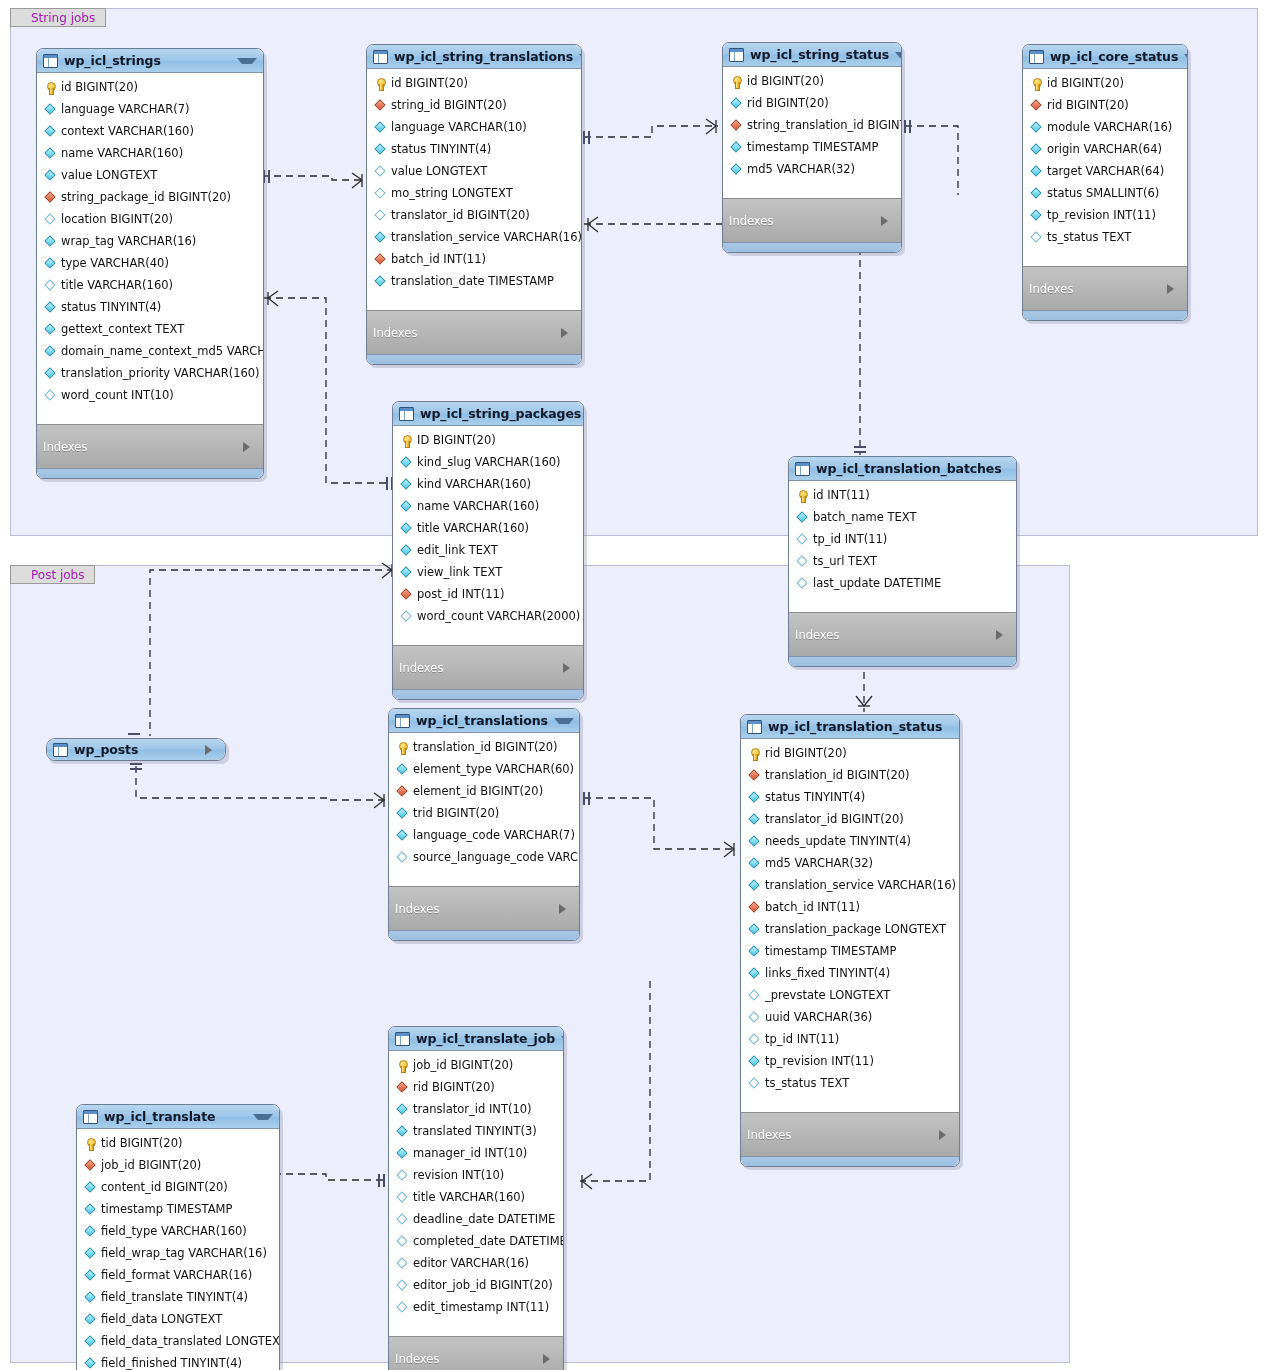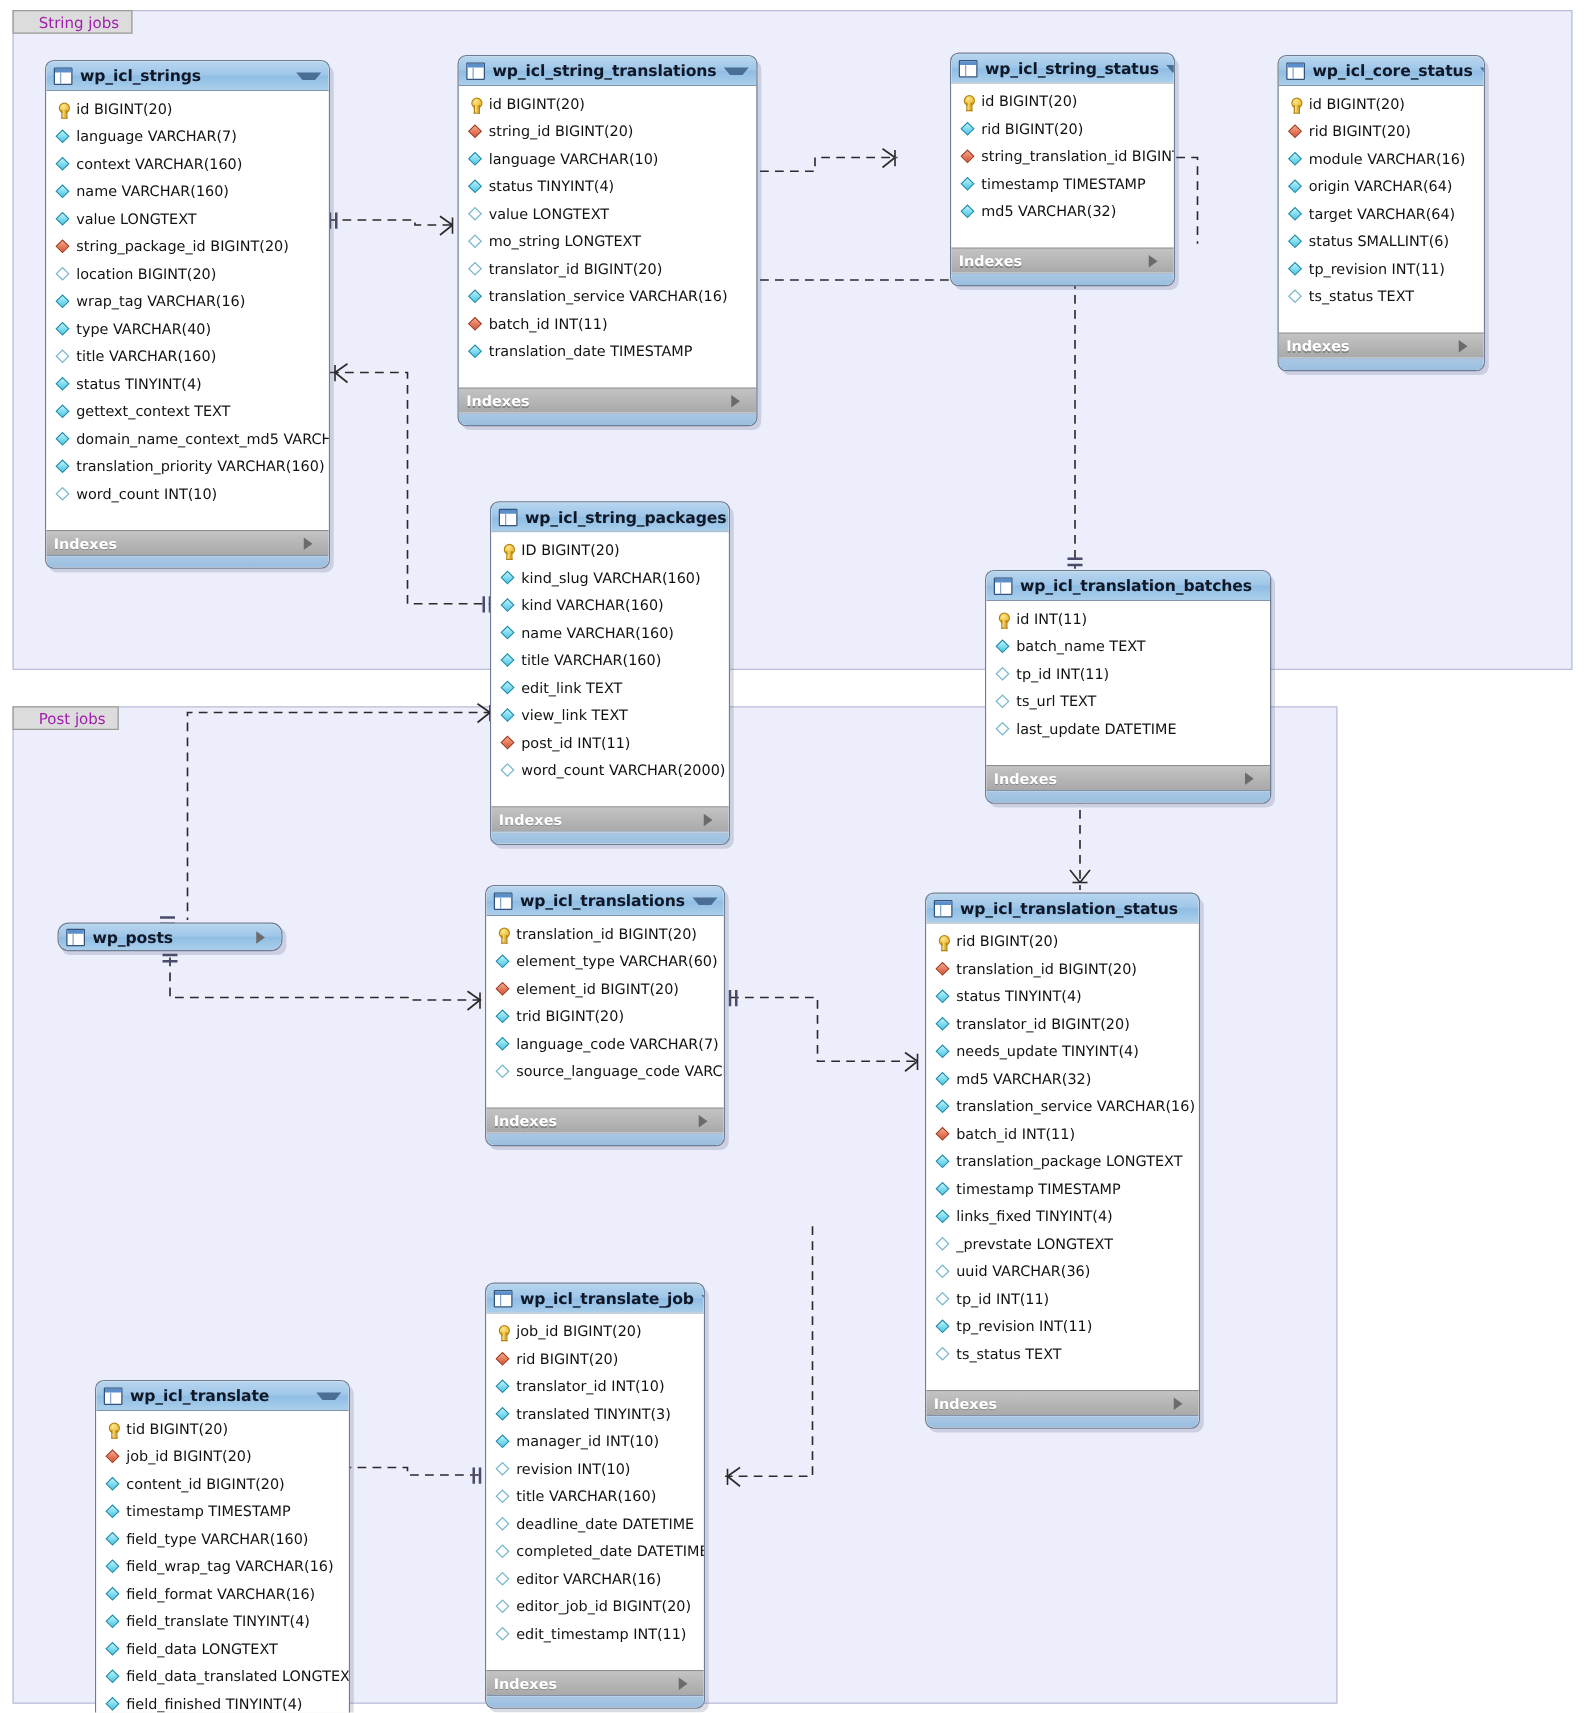--- a/index.html
+++ b/index.html
@@ -52,23 +52,23 @@
     background:radial-gradient(circle at 35% 30%,#ffe98a,#e3a81a);border:1px solid #b5820e;}
   .g.pk:after{content:"";position:absolute;left:5px;top:7px;width:3px;height:6px;
     background:linear-gradient(to right,#ffe98a,#d79d12);border:1px solid #b5820e;border-top:none;}
   .g.d{}
   .g.d:before{content:"";position:absolute;left:2px;top:2px;width:8px;height:8px;
     transform:rotate(45deg);box-sizing:border-box;}
   .g.cyan:before{background:linear-gradient(135deg,#bff2fb,#49c8e6);border:1px solid #1f8fae;}
   .g.hollow:before{background:#fbfdff;border:1px solid #79b7cc;}
   .g.red:before{background:linear-gradient(135deg,#f5a98f,#d9522f);border:1px solid #a33a1c;}
 
-  .idx{height:19px;display:flex;align-items:center;padding:0 6px;
+  .idx{height:19px;display:flex;align-items:center;padding:12px 6px;
     background:linear-gradient(to bottom,#c3c3c3,#a9a9a9);
-    border-top:1px solid #8d8d8d;font-size:11.5px;font-weight:bold;color:#ffffff;
+    border-top:1px solid #8d8d8d;font-size:11.5px;font-weight:normal;color:#ffffff;
     text-shadow:0 1px 0 rgba(0,0,0,.25);}
   .idx .lbl{flex:1;}
   .tbl-foot{height:9px;background:linear-gradient(to bottom,#a9c7e4,#9bbfe0);
     border-top:1px solid #7f93ab;border-radius:0 0 6px 6px;}
 
   
   .tbl.collapsed .tbl-body{border-radius:9px;}
   .tbl.collapsed .tbl-hdr{border-bottom:none;border-radius:8px;height:21px;}
 
   
@@ -275,21 +275,21 @@
           </div>
       </div>
       <div class="idx">
         <span class="lbl">Indexes</span>
         <span class="arrow-r"></span>
       </div>
       <div class="tbl-foot"></div>
     </div>
   </div>
 
-  <div class="tbl" style="left:366px;top:44px;width:240px;">
+  <div class="tbl" style="left:366px;top:44px;width:216px;">
     <div class="tbl-shadow"></div>
     <div class="tbl-body">
       <div class="tbl-hdr">
         <span class="ico-table"></span>
         <span class="ttl">wp_icl_string_translations</span>
         <span class="caret"></span>
       </div>
       <div class="cols">
         <div class="col">
             <span class="g pk"></span>
@@ -333,21 +333,21 @@
           </div>
       </div>
       <div class="idx">
         <span class="lbl">Indexes</span>
         <span class="arrow-r"></span>
       </div>
       <div class="tbl-foot"></div>
     </div>
   </div>
 
-  <div class="tbl" style="left:760px;top:42px;width:180px;">
+  <div class="tbl" style="left:722px;top:42px;width:180px;">
     <div class="tbl-shadow"></div>
     <div class="tbl-body">
       <div class="tbl-hdr">
         <span class="ico-table"></span>
         <span class="ttl">wp_icl_string_status</span>
         <span class="caret"></span>
       </div>
       <div class="cols">
         <div class="col">
             <span class="g pk"></span>

